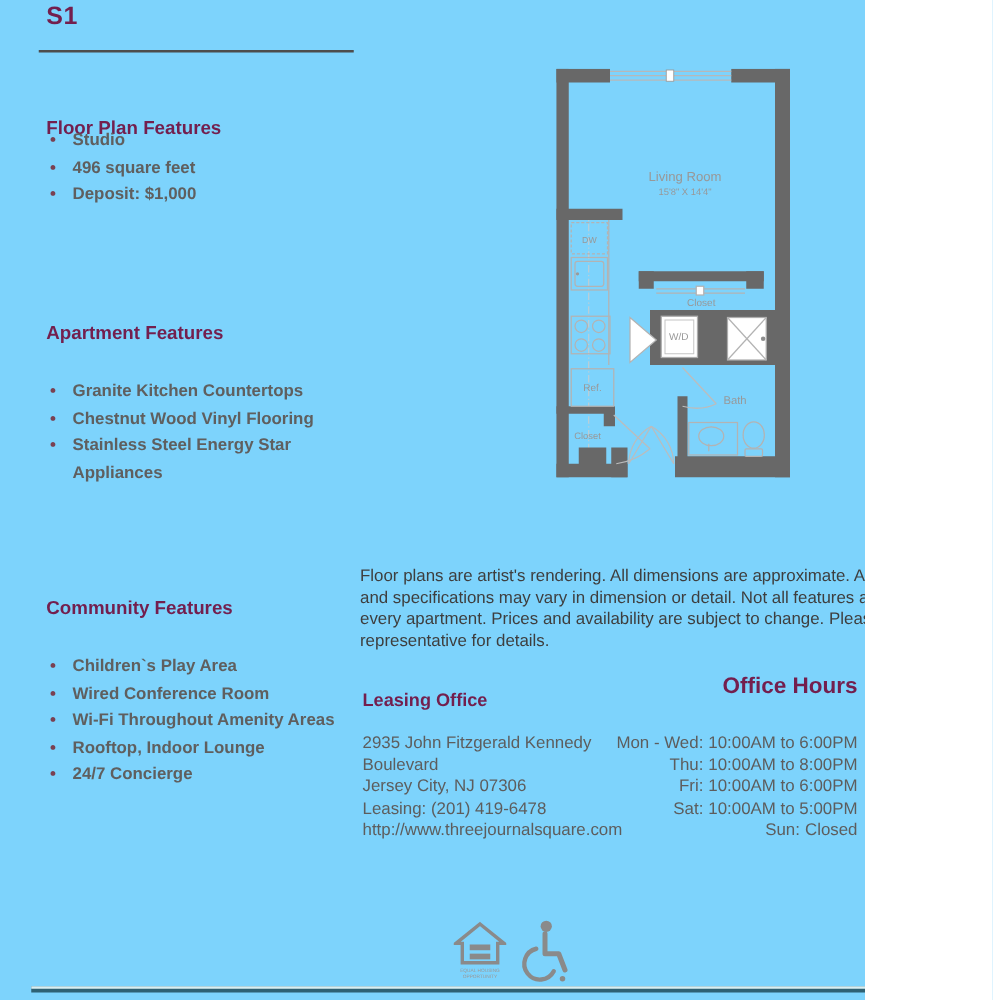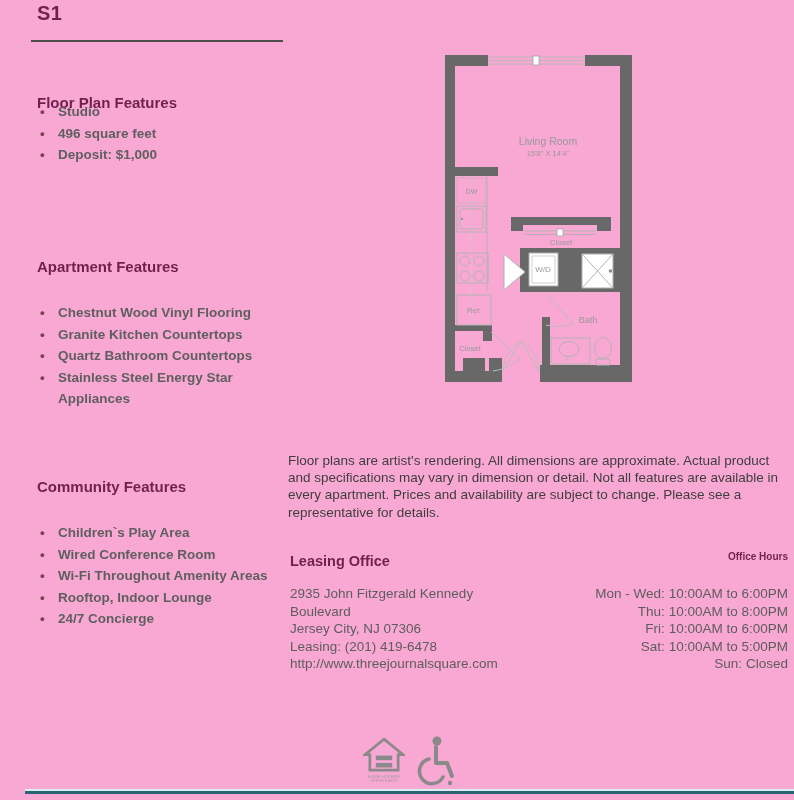--- a/index.html
+++ b/index.html
@@ -1,36 +1,36 @@
 <!DOCTYPE html>
 <html><head>
 <meta charset="utf-8">
 <style>
   html,body{margin:0;padding:0;background:#fff;}
-  .page{position:relative;width:794px;height:800px;background:#f9a8d4;overflow:hidden;
+  .page{position:relative;width:692px;height:800px;background:#7dd3fc;overflow:hidden;
         font-family:"Liberation Sans",sans-serif;text-decoration:underline;}
   .maroon{color:#731f4e;font-weight:bold;}
   #page-title{position:absolute;left:37px;top:2px;font-size:20px;letter-spacing:.5px;}
   #title-rule{position:absolute;left:31px;top:40px;width:252px;height:2px;background:#4d4d4d;}
   .sec-heading{position:absolute;left:37px;font-size:15px;}
   #fpf-heading{top:59px;margin-top:35px;}
   #apt-heading{top:258px;}
   #com-heading{top:478px;}
   .feat-list{position:absolute;left:37px;width:252px;margin:0;padding:0;list-style:none;
              font-size:13.5px;font-weight:bold;color:#5f5f5f;}
   #fpf-list{top:101px;}
   #apt-list{top:302px;}
   #com-list{top:522px;}
   .feat-list li{position:relative;padding-left:21px;line-height:21.5px;}
   .feat-list li::before{content:"\2022";position:absolute;left:3px;top:0;color:#7a4152;}
   #floorplan{position:absolute;left:445px;top:55px;width:187px;height:327px;}
   #disclaimer{position:absolute;left:288px;top:452px;width:502px;font-size:13.5px;
               line-height:17.2px;color:#3e3e3e;}
   #leasing-heading{position:absolute;left:290px;top:553px;font-size:14.5px;}
-  #hours-heading{position:absolute;right:6px;top:551px;font-size:10px;text-align:right;}
+  #hours-heading{position:absolute;right:6px;top:538px;font-size:18px;text-align:right;}
   #address-block{position:absolute;left:290px;top:585px;width:218px;font-size:13.5px;
                  line-height:17.5px;color:#5d5d5d;}
   #hours-block{position:absolute;right:6px;top:585px;font-size:13.5px;line-height:17.5px;
                color:#5d5d5d;text-align:right;}
   #hours-block .row{white-space:nowrap;}
   #hours-block .hr-label{margin-right:4px;}
   #footer-icons{position:absolute;left:363px;top:735px;display:flex;gap:10px;align-items:flex-start;}
   #bottom-bar{position:absolute;left:25px;right:0;top:789px;height:3px;background:#2e6173;
               border-top:2px solid #d8eff3;}
   .fp-label{fill:#989898;font-family:"Liberation Sans",sans-serif;}
@@ -45,23 +45,22 @@
 
   <div id="fpf-heading" class="sec-heading maroon">Floor Plan Features</div>
   <ul id="fpf-list" class="feat-list">
     <li>Studio</li>
     <li>496 square feet</li>
     <li>Deposit: $1,000</li>
   </ul>
 
   <div id="apt-heading" class="sec-heading maroon">Apartment Features</div>
   <ul id="apt-list" class="feat-list">
+    <li>Granite Kitchen Countertops</li>
     <li>Chestnut Wood Vinyl Flooring</li>
-    <li>Granite Kitchen Countertops</li>
-    <li>Quartz Bathroom Countertops</li>
     <li>Stainless Steel Energy Star Appliances</li>
   </ul>
 
   <div id="com-heading" class="sec-heading maroon">Community Features</div>
   <ul id="com-list" class="feat-list">
     <li>Children`s Play Area</li>
     <li>Wired Conference Room</li>
     <li>Wi-Fi Throughout Amenity Areas</li>
     <li>Rooftop, Indoor Lounge</li>
     <li>24/7 Concierge</li>

